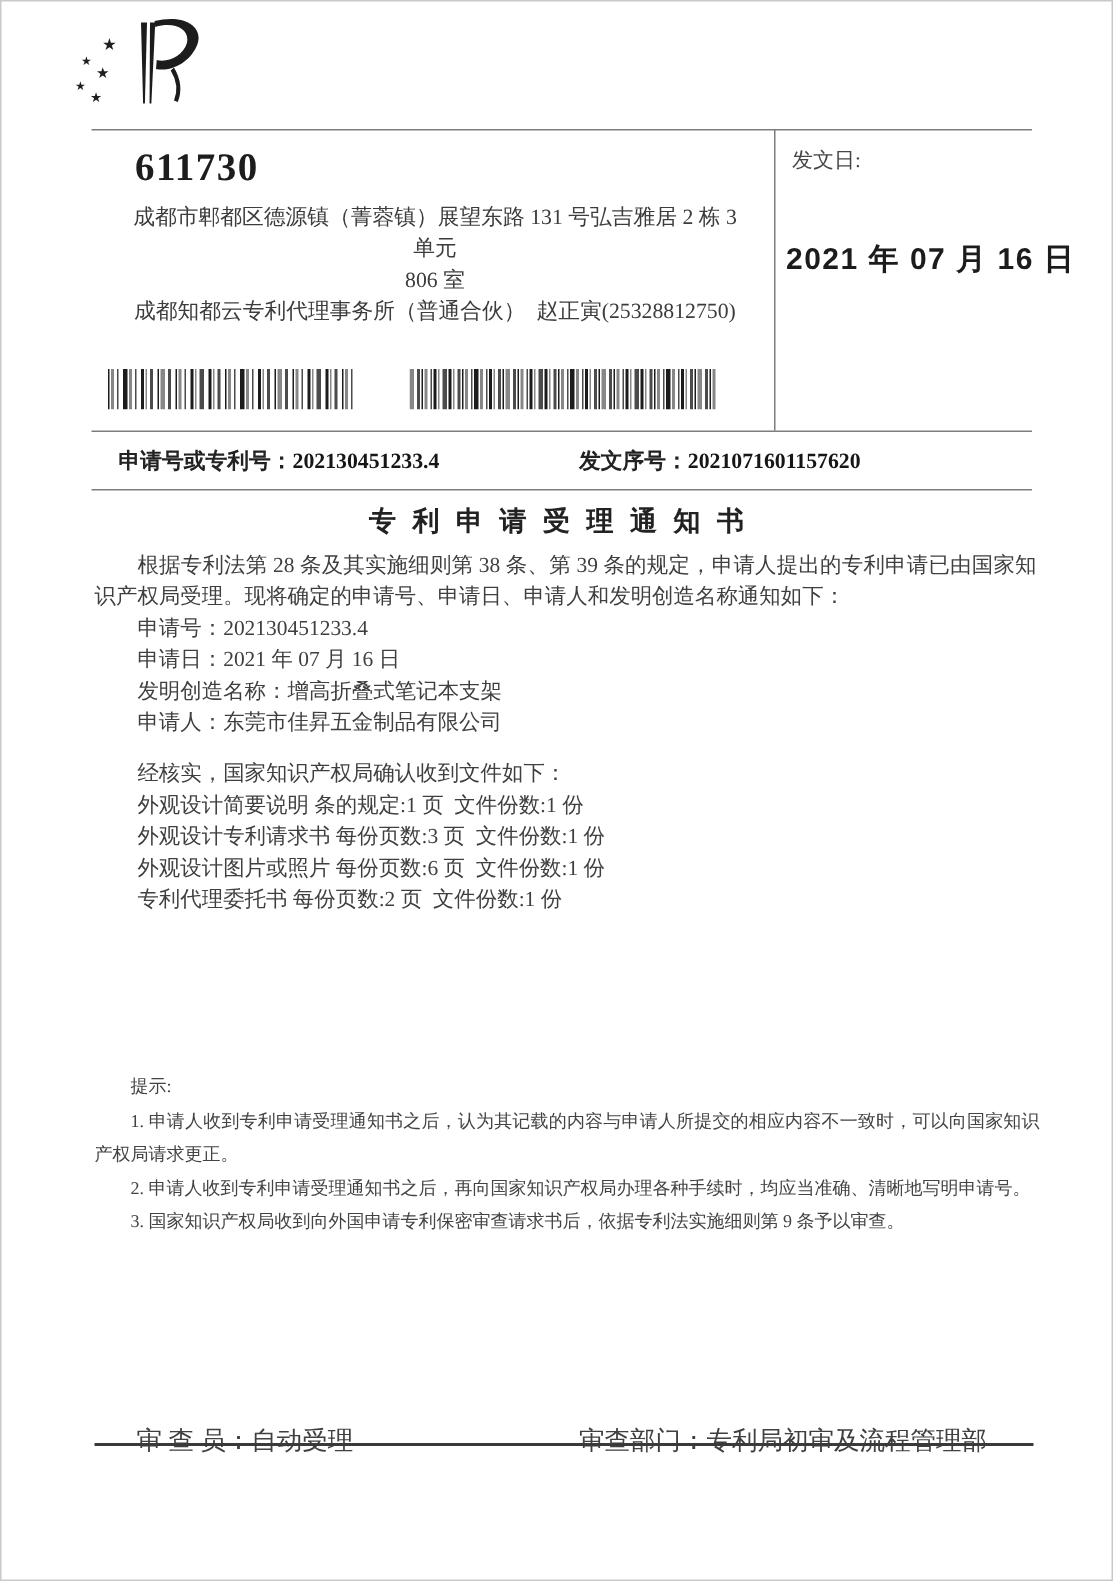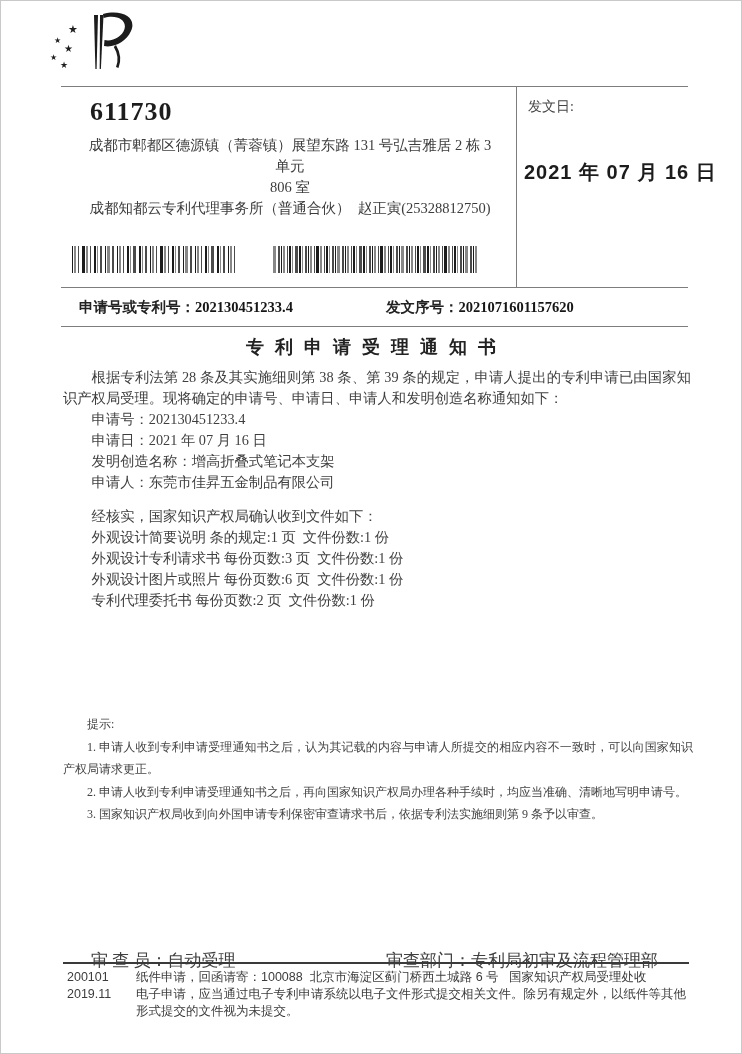--- a/index.html
+++ b/index.html
@@ -248,24 +248,14 @@
     <p class="notes-label">提示:</p>
     <p>1. 申请人收到专利申请受理通知书之后，认为其记载的内容与申请人所提交的相应内容不一致时，可以向国家知识产权局请求更正。</p>
     <p>2. 申请人收到专利申请受理通知书之后，再向国家知识产权局办理各种手续时，均应当准确、清晰地写明申请号。</p>
     <p>3. 国家知识产权局收到向外国申请专利保密审查请求书后，依据专利法实施细则第 9 条予以审查。</p>
   </div>
 
   <div class="signoff-item signoff-examiner"><span>审 查 员：</span><span>自动受理</span></div>
   <div class="signoff-item signoff-dept"><span>审查部门：</span><span>专利局初审及流程管理部</span></div>
 
   <div class="rule rule-footer"></div>
-  <div class="footer">
-    <div class="footer-row">
-      <span class="footer-code">200101</span>
-      <span class="footer-text">纸件申请，回函请寄：100088  北京市海淀区蓟门桥西土城路 6 号   国家知识产权局受理处收</span>
-    </div>
-    <div class="footer-row">
-      <span class="footer-code">2019.11</span>
-      <span class="footer-text">电子申请，应当通过电子专利申请系统以电子文件形式提交相关文件。除另有规定外，以纸件等其他形式提交的文件视为未提交。</span>
-    </div>
-  </div>
 
 </div>
 
 </body></html>

